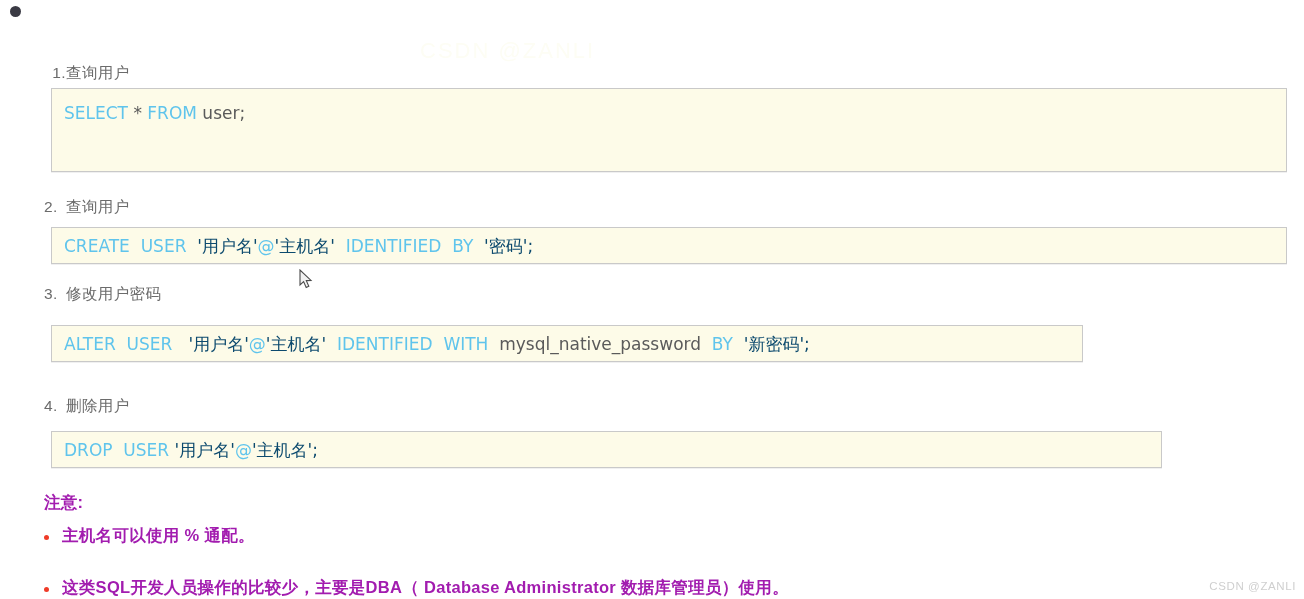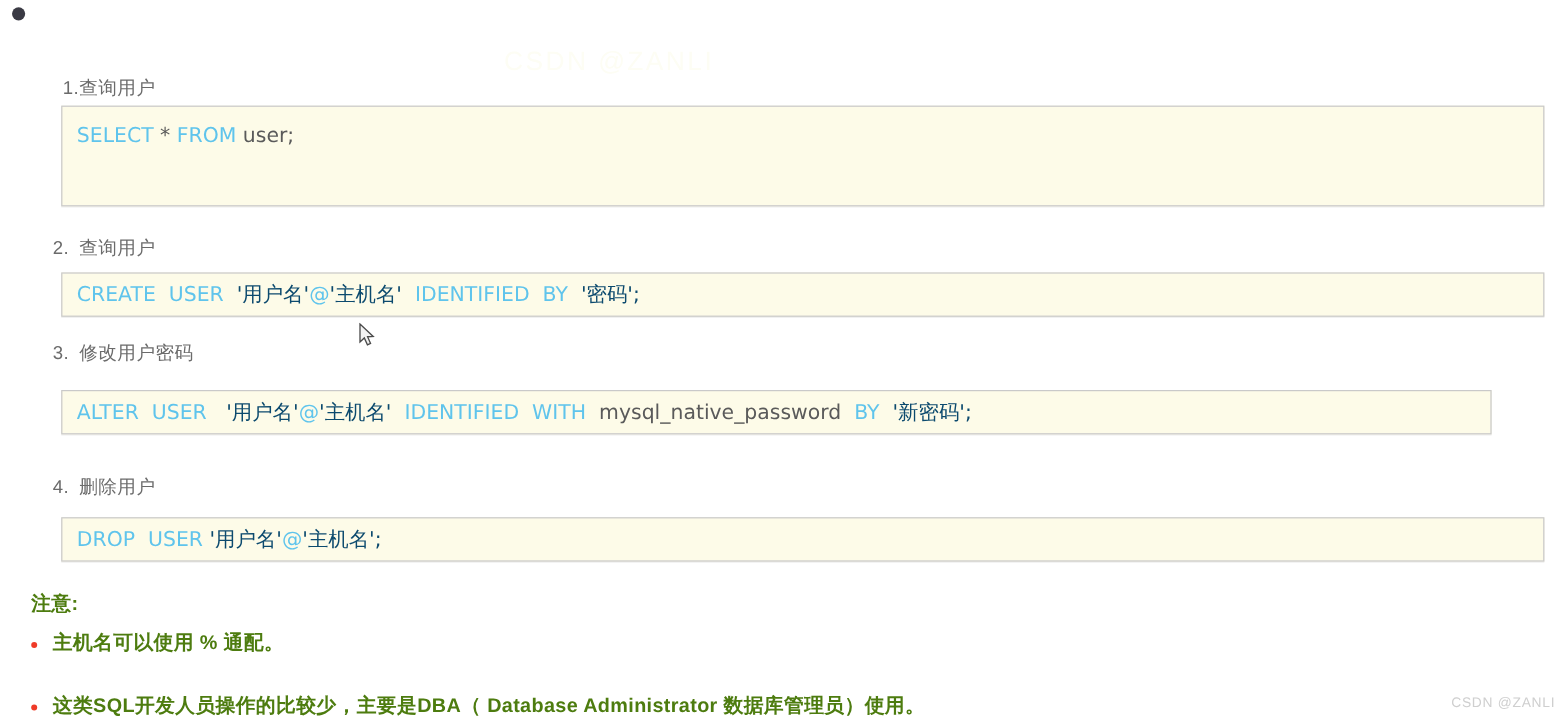--- a/index.html
+++ b/index.html
@@ -73,23 +73,23 @@
     white-space: pre;
   }
   .kw { color: #5fc4ec; }
   .at { color: #5fc4ec; }
   .plain { color: #5a5a5a; }
   .cn { color: #0c4a6e; font-family: "DejaVu Sans", sans-serif; }
 
   
   .notes {
     position: absolute;
-    left: 26px;
+    left: 44px;
     top: 492px;
-    color: #4d7c0f;
+    color: #a21caf;
     font-size: 16.5px;
     letter-spacing: 0.3px;
   }
   .notes-title {
     font-weight: bold;
     font-size: 16.5px;
     margin-bottom: 0px;
     white-space: nowrap;
   }
   .note-item {
@@ -162,28 +162,28 @@
 <div class="step-label" style="left:44px; top:197px;">
   <span class="step-num">2.</span><span>查询用户</span>
 </div>
 <div class="code-block" id="code-2" style="left:51px; top:227px; width:1236px; height:37px; padding-top:2px;">
     <div class="code-line"><span class="kw">CREATE  USER</span><span class="cn">  '用户名'</span><span class="at">@</span><span class="cn">'主机名'  </span><span class="kw">IDENTIFIED  BY</span><span class="cn">  '密码';</span></div>
   </div>
 
 <div class="step-label" style="left:44px; top:284px;">
   <span class="step-num">3.</span><span>修改用户密码</span>
 </div>
-<div class="code-block" id="code-3" style="left:51px; top:325px; width:1192px; height:37px; padding-top:2px;">
+<div class="code-block" id="code-3" style="left:51px; top:325px; width:1032px; height:37px; padding-top:2px;">
     <div class="code-line"><span class="kw">ALTER  USER</span><span class="cn">   '用户名'</span><span class="at">@</span><span class="cn">'主机名'  </span><span class="kw">IDENTIFIED  WITH</span><span class="plain">  mysql_native_password  </span><span class="kw">BY</span><span class="cn">  '新密码';</span></div>
   </div>
 
 <div class="step-label" style="left:44px; top:396px;">
   <span class="step-num">4.</span><span>删除用户</span>
 </div>
-<div class="code-block" id="code-4" style="left:51px; top:431px; width:1236px; height:37px; padding-top:2px;">
+<div class="code-block" id="code-4" style="left:51px; top:431px; width:1111px; height:37px; padding-top:2px;">
     <div class="code-line"><span class="kw">DROP  USER</span><span class="cn"> '用户名'</span><span class="at">@</span><span class="cn">'主机名';</span></div>
   </div>
 
 <div class="notes">
   <div class="notes-title">注意:</div>
 
   <div class="note-item" id="note-1">
     <span class="note-bullet"></span>
     <span class="note-text">主机名可以使用 % 通配。</span>
   </div>

